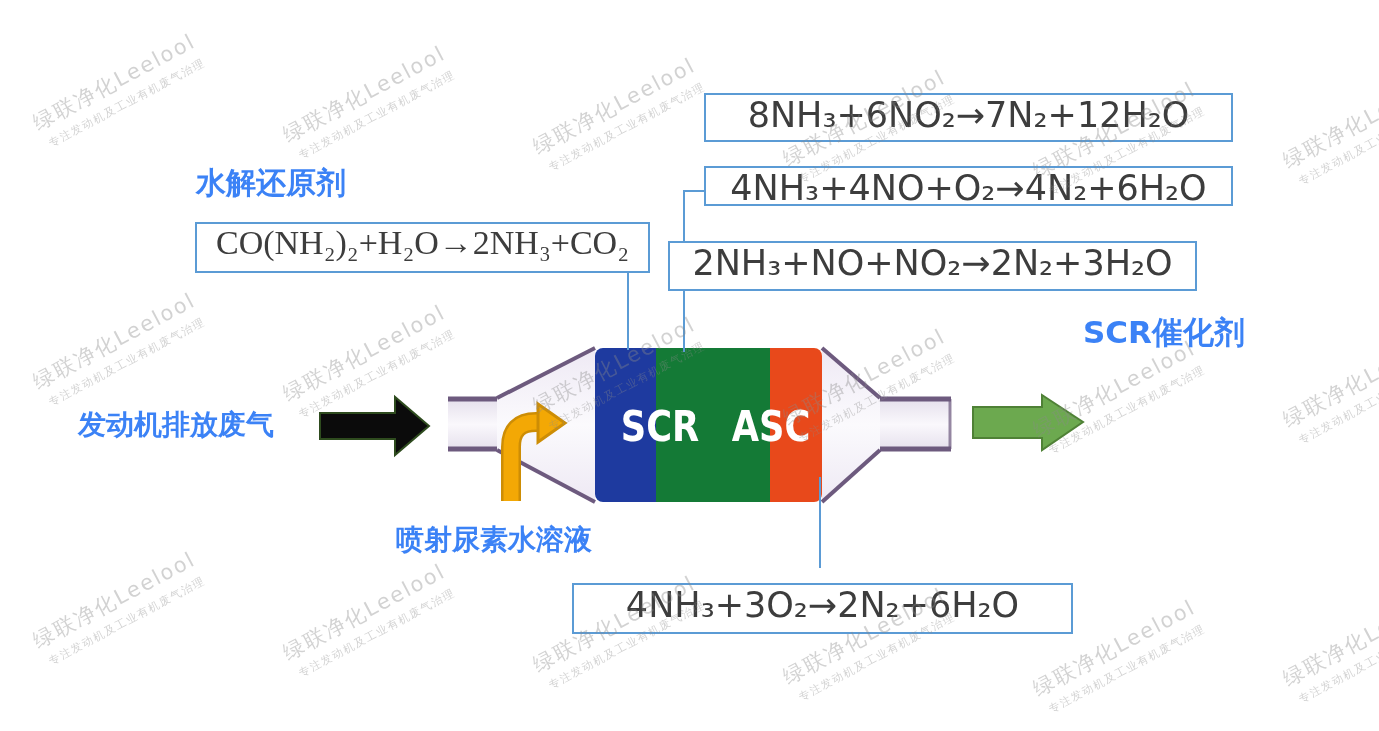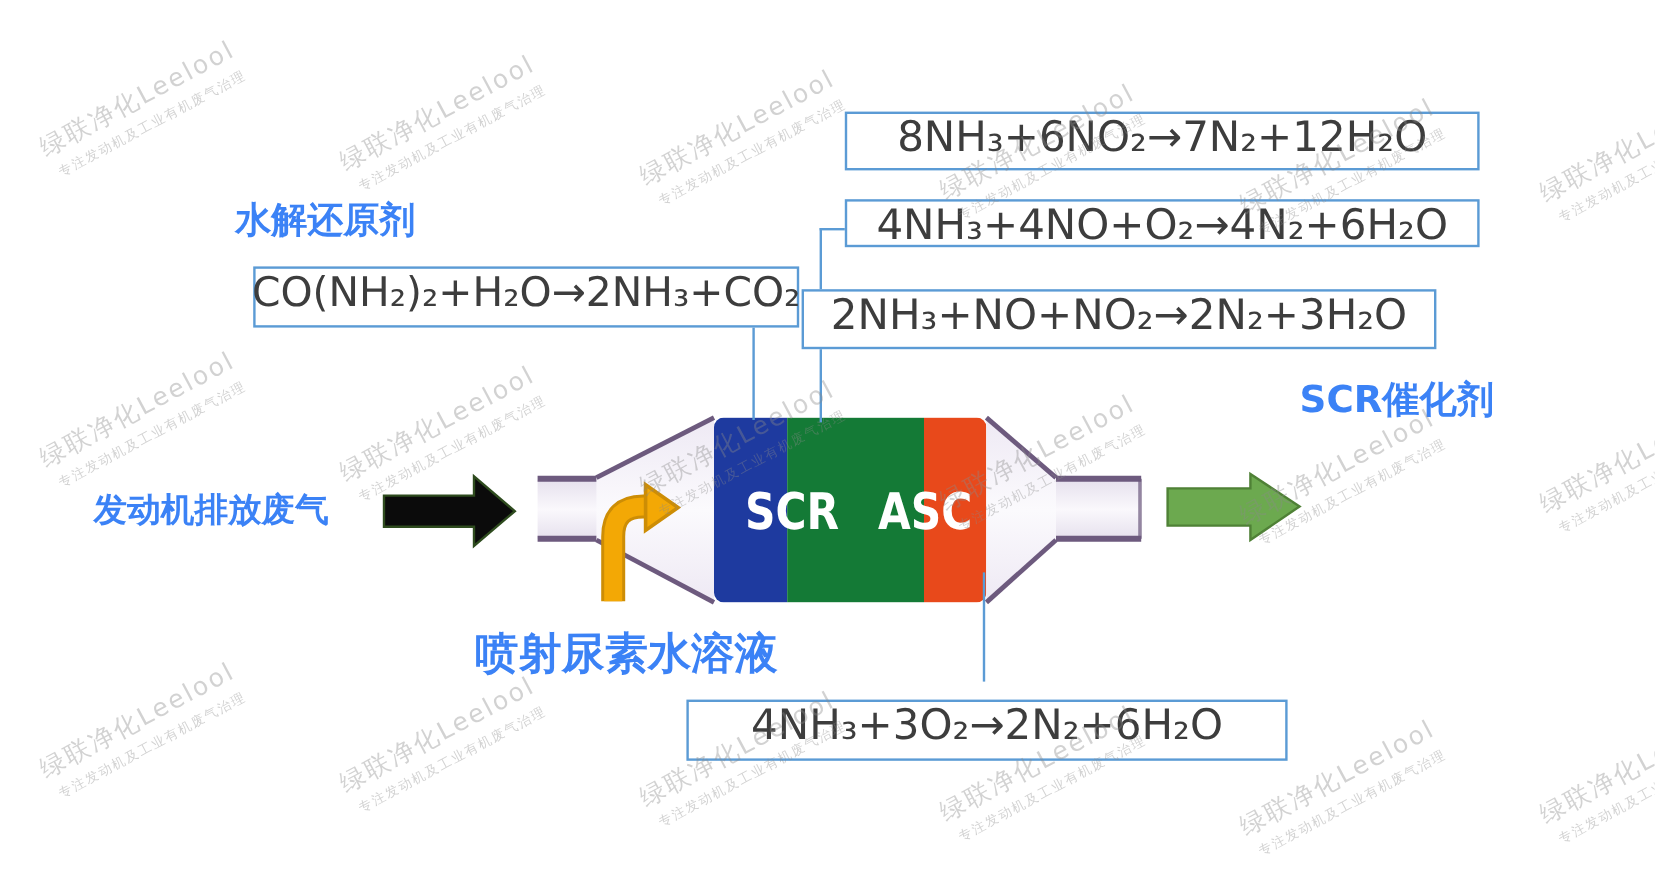--- a/index.html
+++ b/index.html
@@ -121,30 +121,30 @@
 
   <div class="eq-box" style="left:704px;top:93px;width:529px;height:49px;">
     <span>8NH₃+6NO₂→7N₂+12H₂O</span>
   </div>
   <div class="eq-box" style="left:704px;top:166px;width:529px;height:40px;">
     <span>4NH₃+4NO+O₂→4N₂+6H₂O</span>
   </div>
   <div class="eq-box" style="left:668px;top:241px;width:529px;height:50px;">
     <span>2NH₃+NO+NO₂→2N₂+3H₂O</span>
   </div>
-  <div class="eq-box" style="left:211px;top:222px;width:455px;height:51px;font-size:34px;">
+  <div class="eq-box" style="left:195px;top:222px;width:455px;height:51px;font-size:34px;font-family:Liberation Serif, serif;">
     <span>CO(NH₂)₂+H₂O→2NH₃+CO₂</span>
   </div>
   <div class="eq-box" style="left:572px;top:567px;width:501px;height:51px;margin-top:16px;">
     <span>4NH₃+3O₂→2N₂+6H₂O</span>
   </div>
 
   <div class="lbl" style="left:196px;top:163px;font-size:30px;">水解还原剂</div>
   <div class="lbl" style="left:78px;top:406px;font-size:28px;">发动机排放废气</div>
-  <div class="lbl" style="left:396px;top:521px;font-size:36px;">喷射尿素水溶液</div>
+  <div class="lbl" style="left:396px;top:521px;font-size:28px;">喷射尿素水溶液</div>
   <div class="lbl" style="left:1083px;top:312px;font-size:31px;">SCR催化剂</div>
 
   <div class="band-label" style="left:595px;top:402px;width:130px;">SCR</div>
   <div class="band-label" style="left:706px;top:402px;width:130px;">ASC</div>
 
 <div class="wm" style="left: 28px; top: 112px;">
       <div class="wm1">绿联净化Leelool</div>
       <div class="wm2">专注发动机及工业有机废气治理</div>
     </div>
     <div class="wm" style="left: 278px; top: 124px;">

